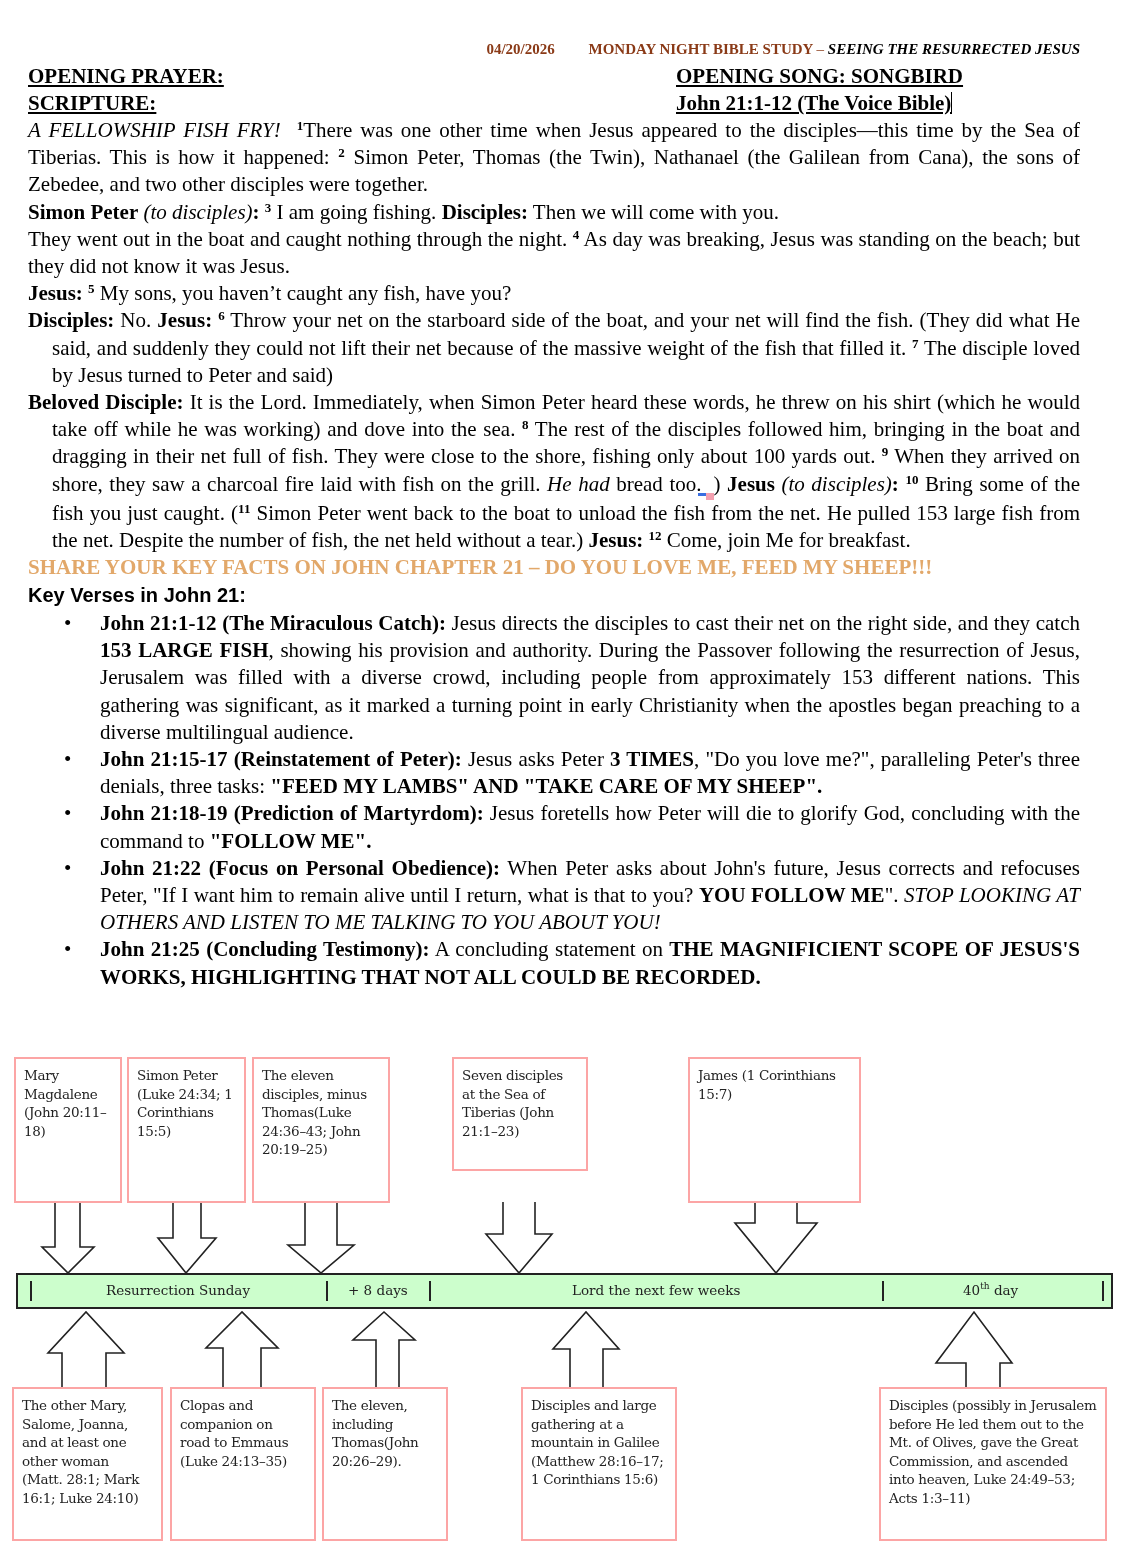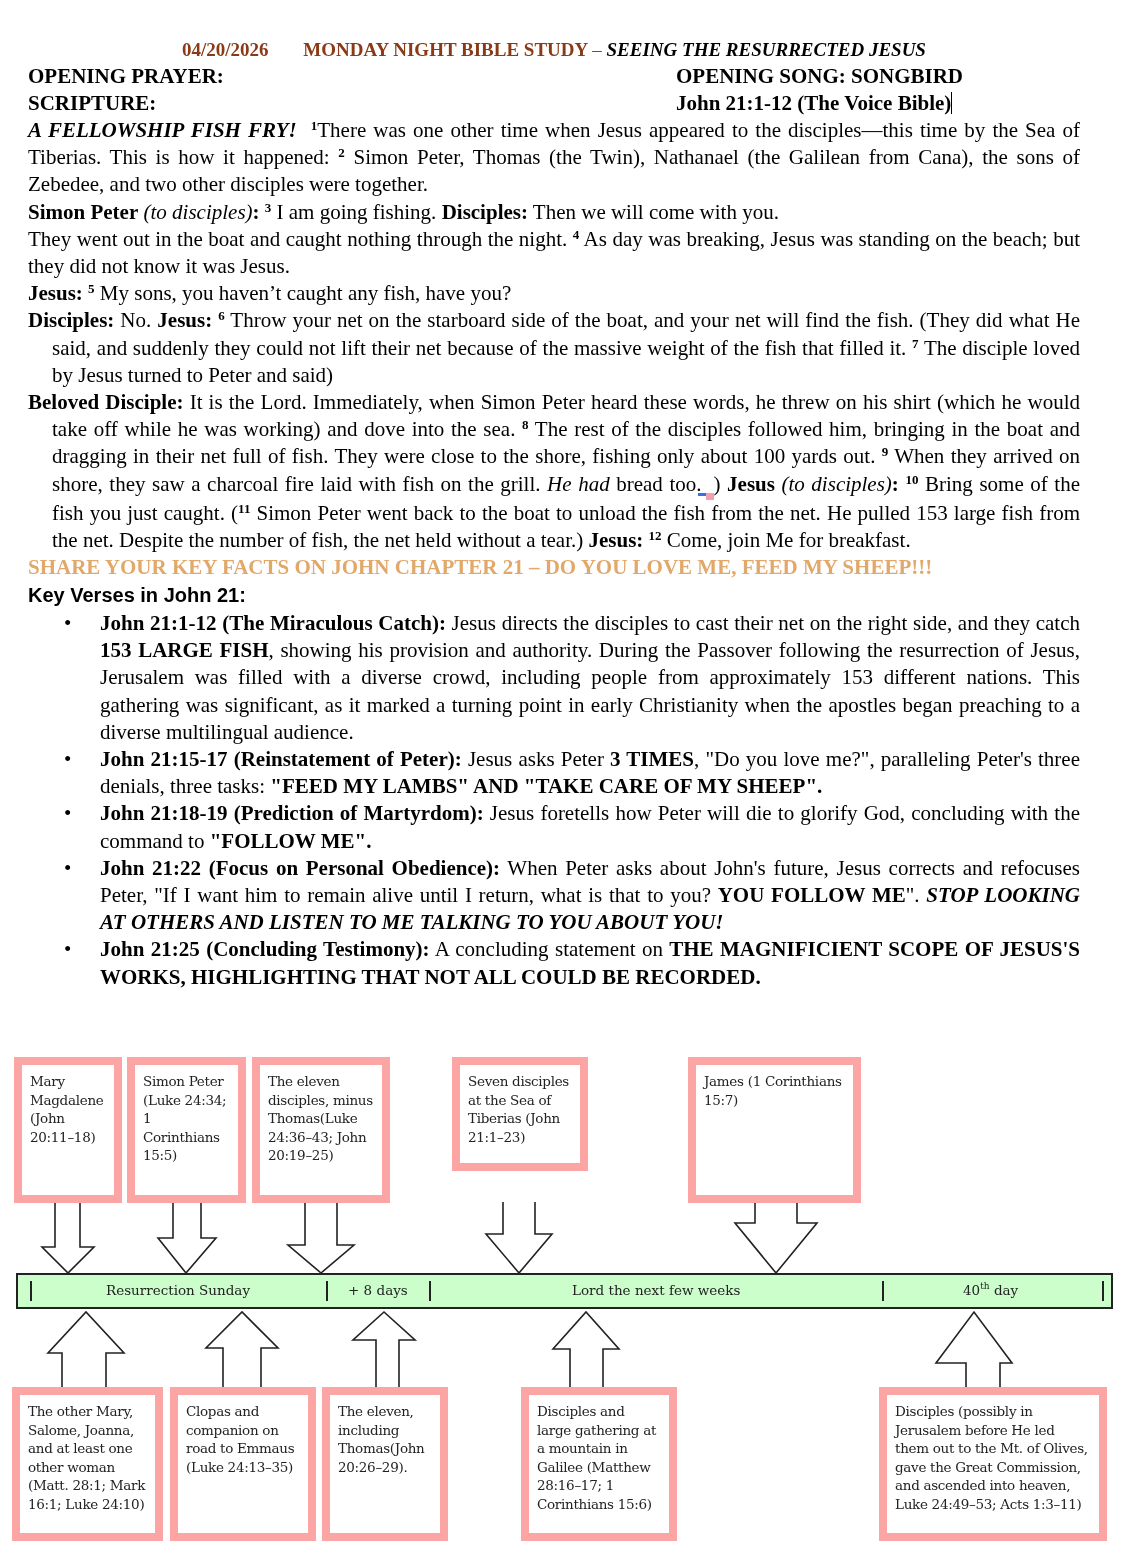--- a/index.html
+++ b/index.html
@@ -1,42 +1,42 @@
 <!DOCTYPE html>
 <html><head>
 <meta charset="utf-8">
 <style>
   html, body { margin: 0; padding: 0; background: #ffffff; }
   body { width: 1122px; height: 1554px; position: relative; overflow: hidden;
          font-family: "Liberation Serif", serif; color: #000; }
   .page { position: absolute; left: 28px; top: 36px; width: 1052px; font-size: 21px; line-height: 27.2px; }
-  .title-line { text-align: center; font-weight: bold; color: #8a3a17; font-size: 19px; line-height: 27px; }
+  .title-line { text-align: right; font-weight: bold; color: #8a3a17; font-size: 15px; line-height: 27px; }
   .title-line .dash { color: #8a3a17; font-weight: normal; }
   .title-line .sub { color: #000; font-style: italic; }
   .title-line .date { margin-right: 30px; }
-  .row2 { display: flex; font-weight: bold; line-height: 27px; }
+  .row2 { display: flex; font-weight: bold; line-height: 27px; text-decoration: underline; }
   .row2 .left { width: 648px; }
   .cursor { display: inline-block; width: 1px; height: 22px; background: #000; vertical-align: -4px; }
   p { margin: 0; text-align: justify; }
   .hang { padding-left: 24px; text-indent: -24px; }
   sup { font-size: 13px; line-height: 0; vertical-align: 7px; font-weight: bold; }
   .b { font-weight: bold; }
   .i { font-style: italic; font-family: Liberation Serif, serif; }
-  .bi { font-weight: bold; font-style: italic; }
+  .bi { font-weight: normal; font-style: italic; }
   .share { color: #e2a86a; font-weight: bold; line-height: 27px; }
   .keyhdr { font-family: "Liberation Sans", sans-serif; font-weight: bold; font-size: 20px; line-height: 29px; }
   ul.kv { margin: 0; padding: 0 0 0 72px; list-style: none; }
   ul.kv li { position: relative; text-align: justify; }
   ul.kv li .bullet { position: absolute; left: -36px; top: 0; }
   .mark { display: inline-block; width: 10px; height: 3px; background: #3a6ee0; vertical-align: -5px; margin-left: -4px; }
   .mark2 { display: inline-block; width: 8px; height: 7px; background: #f4a0b0; vertical-align: -9px; margin-left: -2px; }
 
   
   .diag { position: absolute; left: 0; top: 1040px; width: 1122px; height: 514px; }
-  .box { position: absolute; background: #fff; border: 8px solid #fca5a5; box-sizing: border-box;
+  .box { position: absolute; background: #fff; border: 2px solid #fca5a5; box-sizing: border-box;
          font-family: "DejaVu Serif", serif; font-size: 13.5px; line-height: 18.5px; padding: 7px 8px;
          color: #222; letter-spacing: -0.3px; }
   .bar { position: absolute; left: 16px; top: 233px; width: 1097px; height: 36px; background: #ccfecc;
          border: 2px solid #222; box-sizing: border-box; font-family: "DejaVu Serif", serif; font-size: 13.5px; color: #222; }
   .bar .seg { position: absolute; top: 7px; }
   .bar .tick { position: absolute; top: 6px; width: 2px; height: 20px; background: #222; }
   svg.arrows { position: absolute; left: 0; top: 0; }
 </style>
 </head>
 <body>

